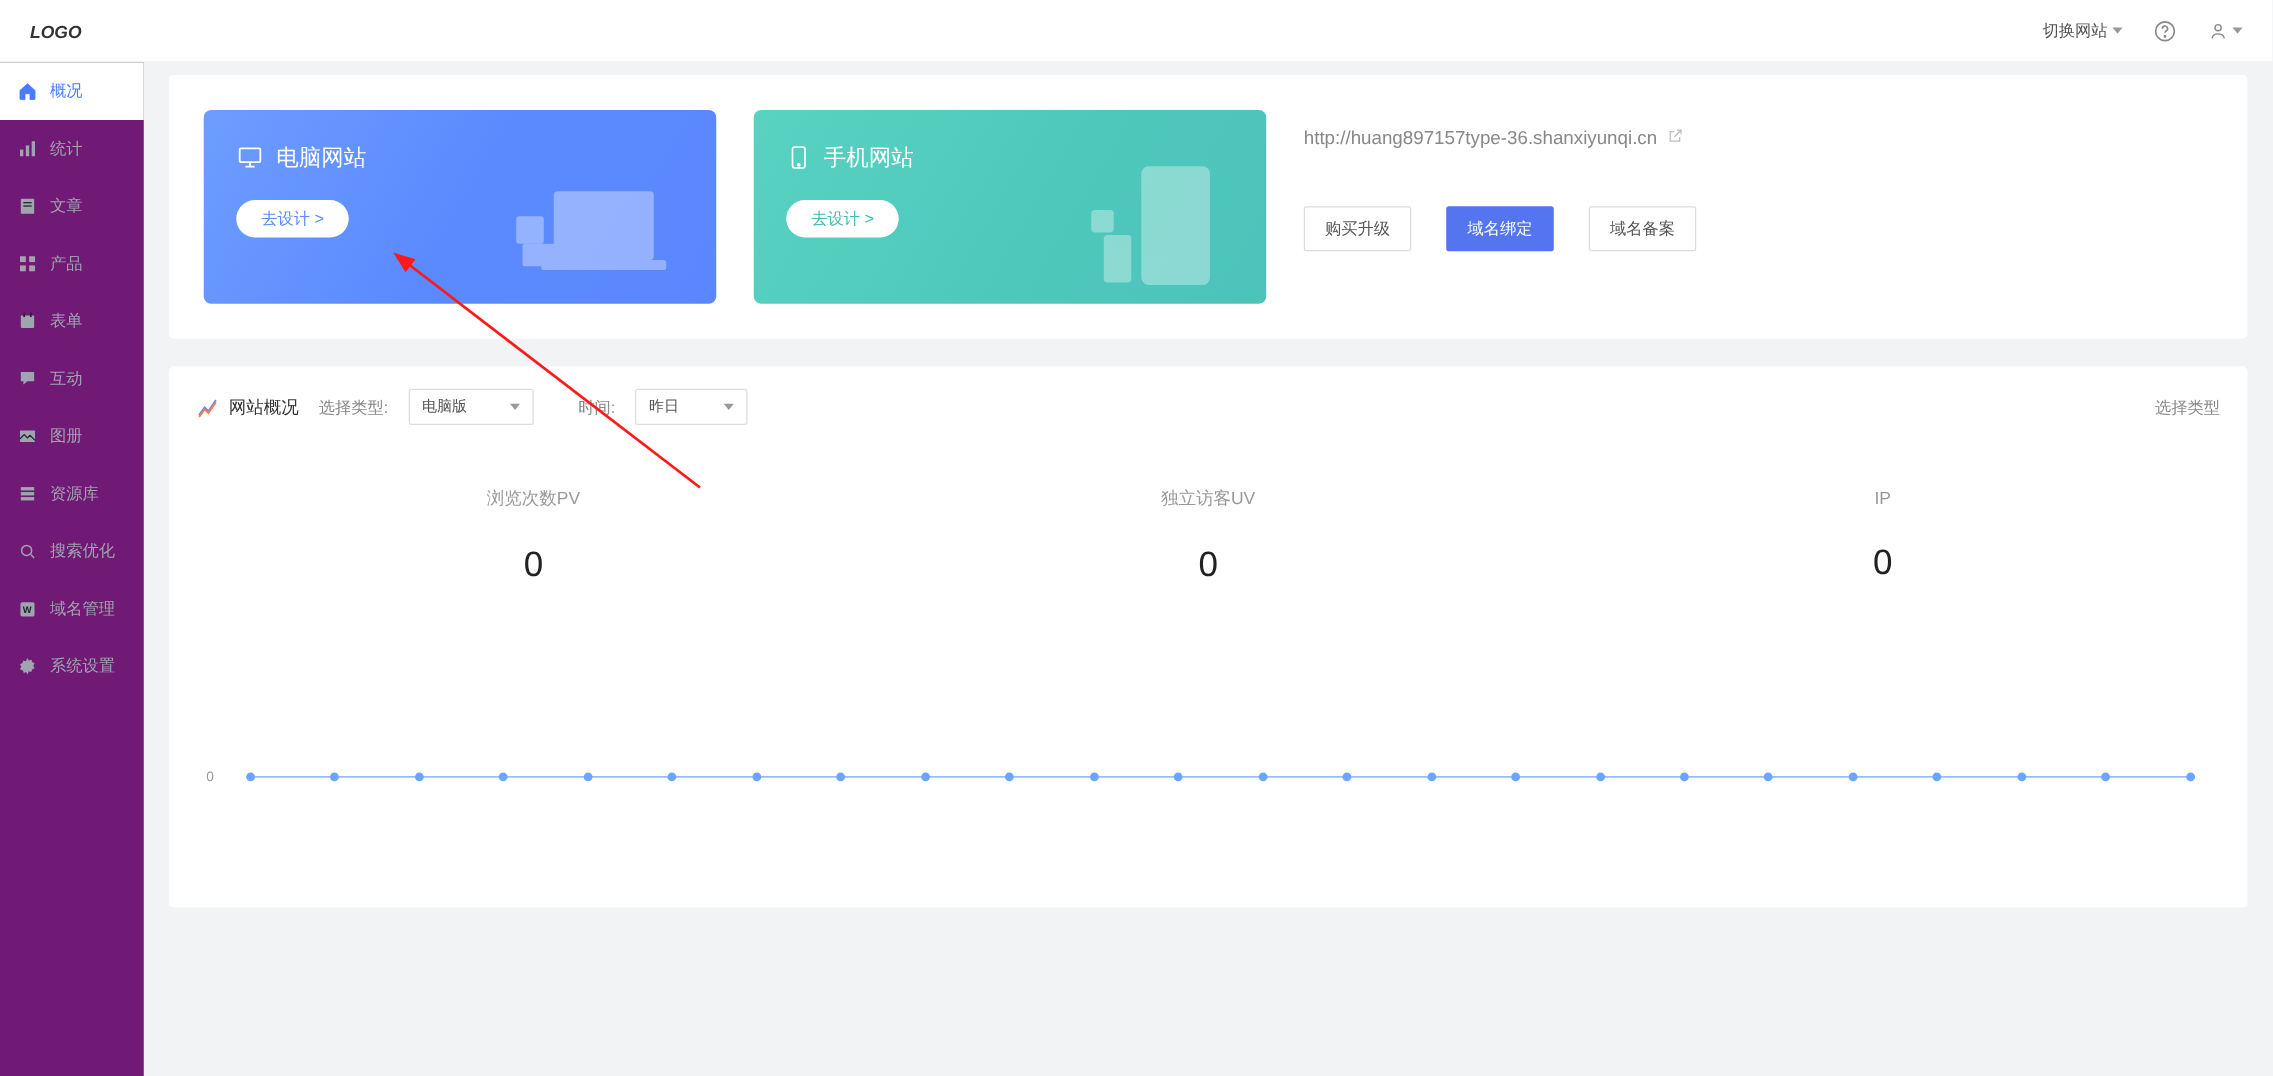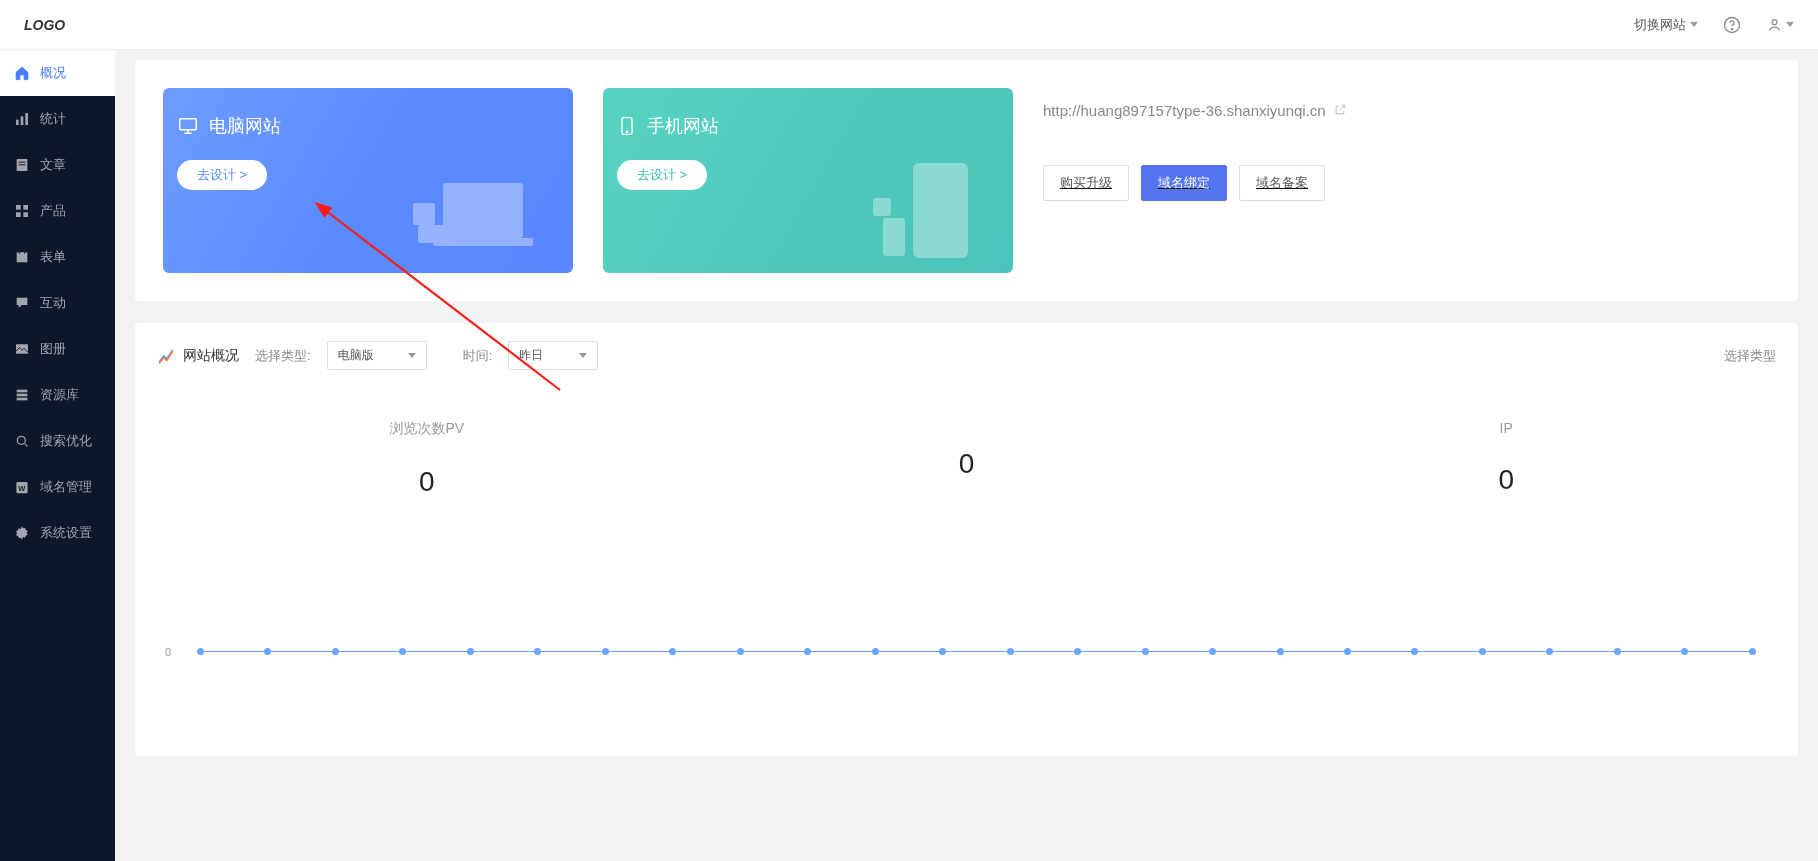--- a/index.html
+++ b/index.html
@@ -2,42 +2,42 @@
 <html><head>
   <meta charset="utf-8">
   <style>
     * { margin:0; padding:0; box-sizing:border-box; font-family:-apple-system,BlinkMacSystemFont,"Segoe UI","Microsoft YaHei",sans-serif; }
     body { background:#f2f3f5; width:1818px; height:861px; overflow:hidden; position:relative; }
     .topbar { height:50px; background:#fff; display:flex; align-items:center; justify-content:space-between; padding:0 24px; border-bottom:1px solid #eee; }
     .logo { font-size:14px; font-weight:600; color:#333;font-style:italic; }
     .topbar-right { display:flex; align-items:center; gap:20px;justify-content:center; }
     .switch-site { display:flex; align-items:center; gap:4px; font-size:13px; color:#555; cursor:pointer; }
     .icon-btn { width:28px; height:28px; display:flex; align-items:center; justify-content:center; color:#888; cursor:pointer; }
-    .sidebar { position:absolute; left:0; top:50px; width:115px; height:calc(100% - 50px); background:#0f172a; color:#a0a4af; }
+    .sidebar { position:absolute; left:0; top:50px; width:115px; height:calc(100% - 50px); background:#701a75; color:#a0a4af; }
     .side-item { display:flex; align-items:center; gap:10px; padding:14px 14px; font-size:13px; cursor:pointer; }
     .side-item.active { background:#fff; color:#4a7bff; }
     .side-item.active svg { stroke:#4a7bff; fill:#4a7bff; }
     .side-item svg { flex:0 0 16px; }
     .main { position:absolute; left:115px; top:50px; right:0; bottom:0; padding:10px 20px 20px 20px; overflow:auto; }
     .cards { display:flex; gap:30px; background:#fff; border-radius:4px; padding:28px 28px; }
-    .design-card { width:410px; height:185px; border-radius:6px; position:relative; color:#fff; padding:26px 14px; overflow:hidden; }
+    .design-card { width:410px; height:155px; border-radius:6px; position:relative; color:#fff; padding:26px 26px; overflow:hidden; }
     .card-blue { background:linear-gradient(120deg,#6d9dff 0%,#5b8aff 50%,#5a87ff 100%); }
     .card-teal { background:linear-gradient(120deg,#58d3c2 0%,#4fc9bc 50%,#4cc3ba 100%); }
     .card-title { display:flex; align-items:center; gap:10px; font-size:18px; }
     .go-btn { margin-top:22px; display:inline-block; background:#fff; border-radius:20px; padding:6px 20px; font-size:13px; cursor:pointer; }
     .card-blue .go-btn { color:#5b8aff; }
     .card-teal .go-btn { color:#3fbcb0; }
     .card-deco { position:absolute; right:10px; bottom:-10px; opacity:.35; }
     .info { flex:1; }
     .site-name { display:flex; align-items:center; gap:10px; font-size:20px; color:#333; }
     .tag-trial { background:#3ec24d; color:#fff; font-size:11px; padding:1px 4px; border-radius:2px; }
     .site-icons { display:flex; gap:12px; color:#aaa; }
     .site-icons span { cursor:pointer; }
     .url-row { margin-top:14px; color:#888; font-size:15px; display:flex; align-items:center; gap:8px; }
-    .action-row { margin-top:46px; display:flex; gap:12px;text-decoration:underline; }
+    .action-row { margin-top:46px; display:flex; gap:28px; }
     .btn { padding:8px 16px; font-size:13px; border:1px solid #ddd; background:#fff; cursor:pointer; border-radius:2px; color:#555; }
     .btn.primary { background:#5574ef; border-color:#5574ef; color:#fff; }
     .panel { background:#fff; border-radius:4px; margin-top:22px; padding:18px 22px; }
     .panel-head { display:flex; align-items:center; gap:16px; font-size:14px; color:#333; }
     .panel-title { display:flex; align-items:center; gap:8px; font-weight:500; }
     .sel { display:flex; align-items:center; justify-content:space-between; border:1px solid #ddd; border-radius:2px; padding:5px 10px; width:100px; font-size:12px; color:#555; cursor:pointer;gap:14px; }
     .sel.sm { width:90px; }
     .spacer { flex:1; }
     .more { color:#888; font-size:13px; cursor:pointer; }
     .stats { display:flex; margin-top:50px; }
@@ -237,20 +237,21 @@
       </div>
       <div class="spacer"></div>
       <span class="more">选择类型</span>
     </div>
     <div class="stats">
       <div class="stat">
         <div class="stat-label">浏览次数PV</div>
         <div class="stat-value">0</div>
       </div>
       <div class="stat">
+        <div class="stat-label">独立访客UV</div>
         <div class="stat-value">0</div>
       </div>
       <div class="stat">
         <div class="stat-label">IP</div>
         <div class="stat-value">0</div>
       </div>
     </div>
     <div class="chart">
       <div class="ylab">0</div>
       <div class="chartline" id="chartline">

